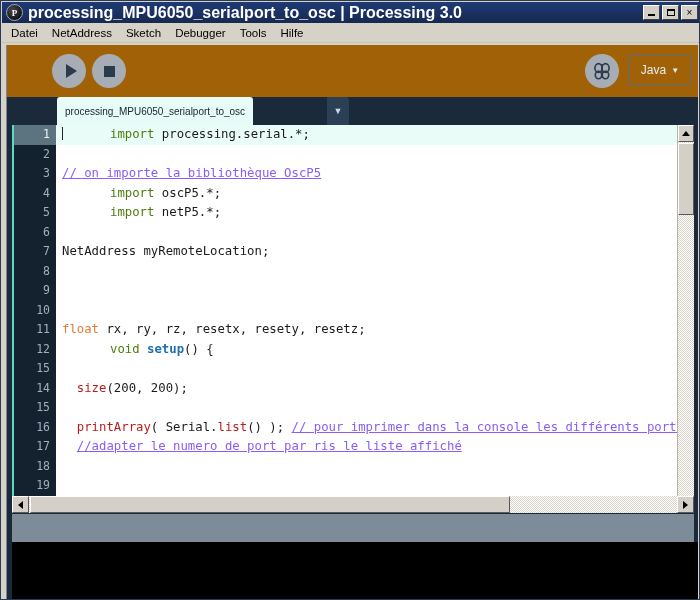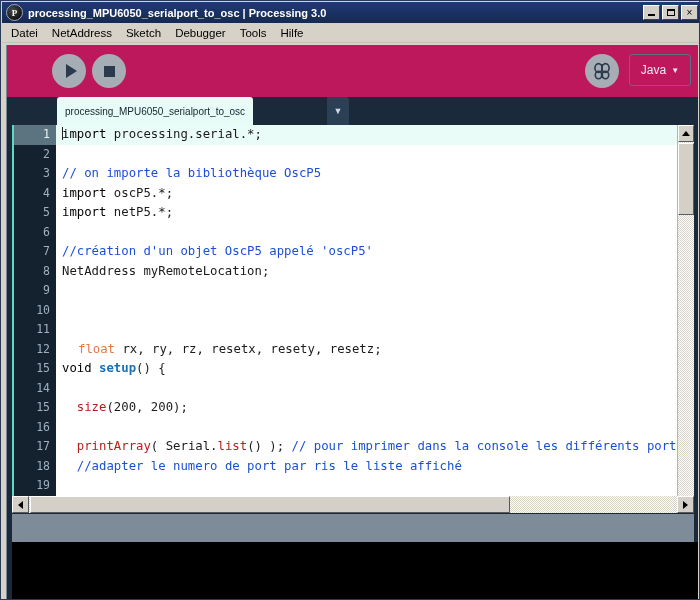--- a/index.html
+++ b/index.html
@@ -33,21 +33,21 @@
     background: radial-gradient(circle at 35% 32%, #4a4a4a 0%, #151515 70%);
     border: 1px solid #9aa7c0;
     color: #ffffff;
     font-size: 9px; font-weight: bold;
     display: flex; align-items: center; justify-content: center;
     font-family: "Liberation Serif", serif;
     flex: 0 0 auto;
   }
   .win-title {
     color: #ffffff;
-    font-size: 11px;
+    font-size: 16px;
     font-weight: bold;
     margin-left: 5px;
     white-space: nowrap;
     overflow: hidden;
     flex: 1 1 auto;
   }
   .win-buttons { display: flex; gap: 2px; flex: 0 0 auto; align-items: center; }
   .win-btn {
     width: 17px; height: 15px;
     background: #d4d0c8;
@@ -91,21 +91,21 @@
     background: #1b2a3b;
     box-sizing: border-box;
     border-left: 1px solid #7a8596;
     overflow: hidden;
   }
 
   
   .toolbar {
     position: absolute; left: 0; top: 0;
     width: 692px; height: 52px;
-    background: #be185d;
+    background: #a16207;
   }
   .round-btn {
     position: absolute; top: 9px;
     width: 34px; height: 34px;
     border-radius: 50%;
     background: #a6adb4;
     display: flex; align-items: center; justify-content: center;
   }
   #run-button  { left: 45px; }
   #stop-button { left: 85px; }
@@ -204,25 +204,25 @@
     height: 19.5px;
     line-height: 19.5px;
     font-family: "DejaVu Sans Mono", monospace;
     font-size: 12.3px;
     white-space: pre;
     padding-left: 6px;
     color: #1b1b1b;
     box-sizing: border-box;
   }
   .code-line.current { background: #eafcf8; }
-  .tok-kw      { color: #000000; }
-  .tok-type    { color: #e07b39; margin-left: 16px; }
+  .tok-kw      { color: #4d7c0f; margin-left: 48px; }
+  .tok-type    { color: #e07b39; }
   .tok-fn      { color: #b91c1c; }
   .tok-fnbold  { color: #1a6fb5; font-weight: bold; }
-  .tok-cmt     { color: #1d4ed8; }
+  .tok-cmt     { color: #8b5cf6; text-decoration: underline; }
   .caret-bar {
     display: inline-block;
     width: 1px; height: 13px;
     background: #222;
     vertical-align: -2px;
     margin-right: -1px;
   }
 
   
   .vscroll {
@@ -411,21 +411,20 @@
           <div class="gutter-line">19</div>
           <div class="gutter-line">20</div>
         </div>
       <div class="code-area" id="code-area">
           <div class="code-line current"><span class="caret-bar"></span><span class="tok-kw">import</span><span> processing.serial.*;</span></div>
           <div class="code-line">&nbsp;</div>
           <div class="code-line"><span class="tok-cmt">// on importe la bibliothèque OscP5</span></div>
           <div class="code-line"><span class="tok-kw">import</span><span> oscP5.*;</span></div>
           <div class="code-line"><span class="tok-kw">import</span><span> netP5.*;</span></div>
           <div class="code-line">&nbsp;</div>
-          <div class="code-line"><span class="tok-cmt">//création d'un objet OscP5 appelé 'oscP5'</span></div>
           <div class="code-line"><span>NetAddress myRemoteLocation;</span></div>
           <div class="code-line">&nbsp;</div>
           <div class="code-line">&nbsp;</div>
           <div class="code-line">&nbsp;</div>
           <div class="code-line"><span class="tok-type">float</span><span> rx, ry, rz, resetx, resety, resetz;</span></div>
           <div class="code-line"><span class="tok-kw">void</span><span> </span><span class="tok-fnbold">setup</span><span>() {</span></div>
           <div class="code-line">&nbsp;</div>
           <div class="code-line"><span>  </span><span class="tok-fn">size</span><span>(200, 200);</span></div>
           <div class="code-line">&nbsp;</div>
           <div class="code-line"><span>  </span><span class="tok-fn">printArray</span><span>( Serial.</span><span class="tok-fn">list</span><span>() ); </span><span class="tok-cmt">// pour imprimer dans la console les différents ports ser</span></div>

